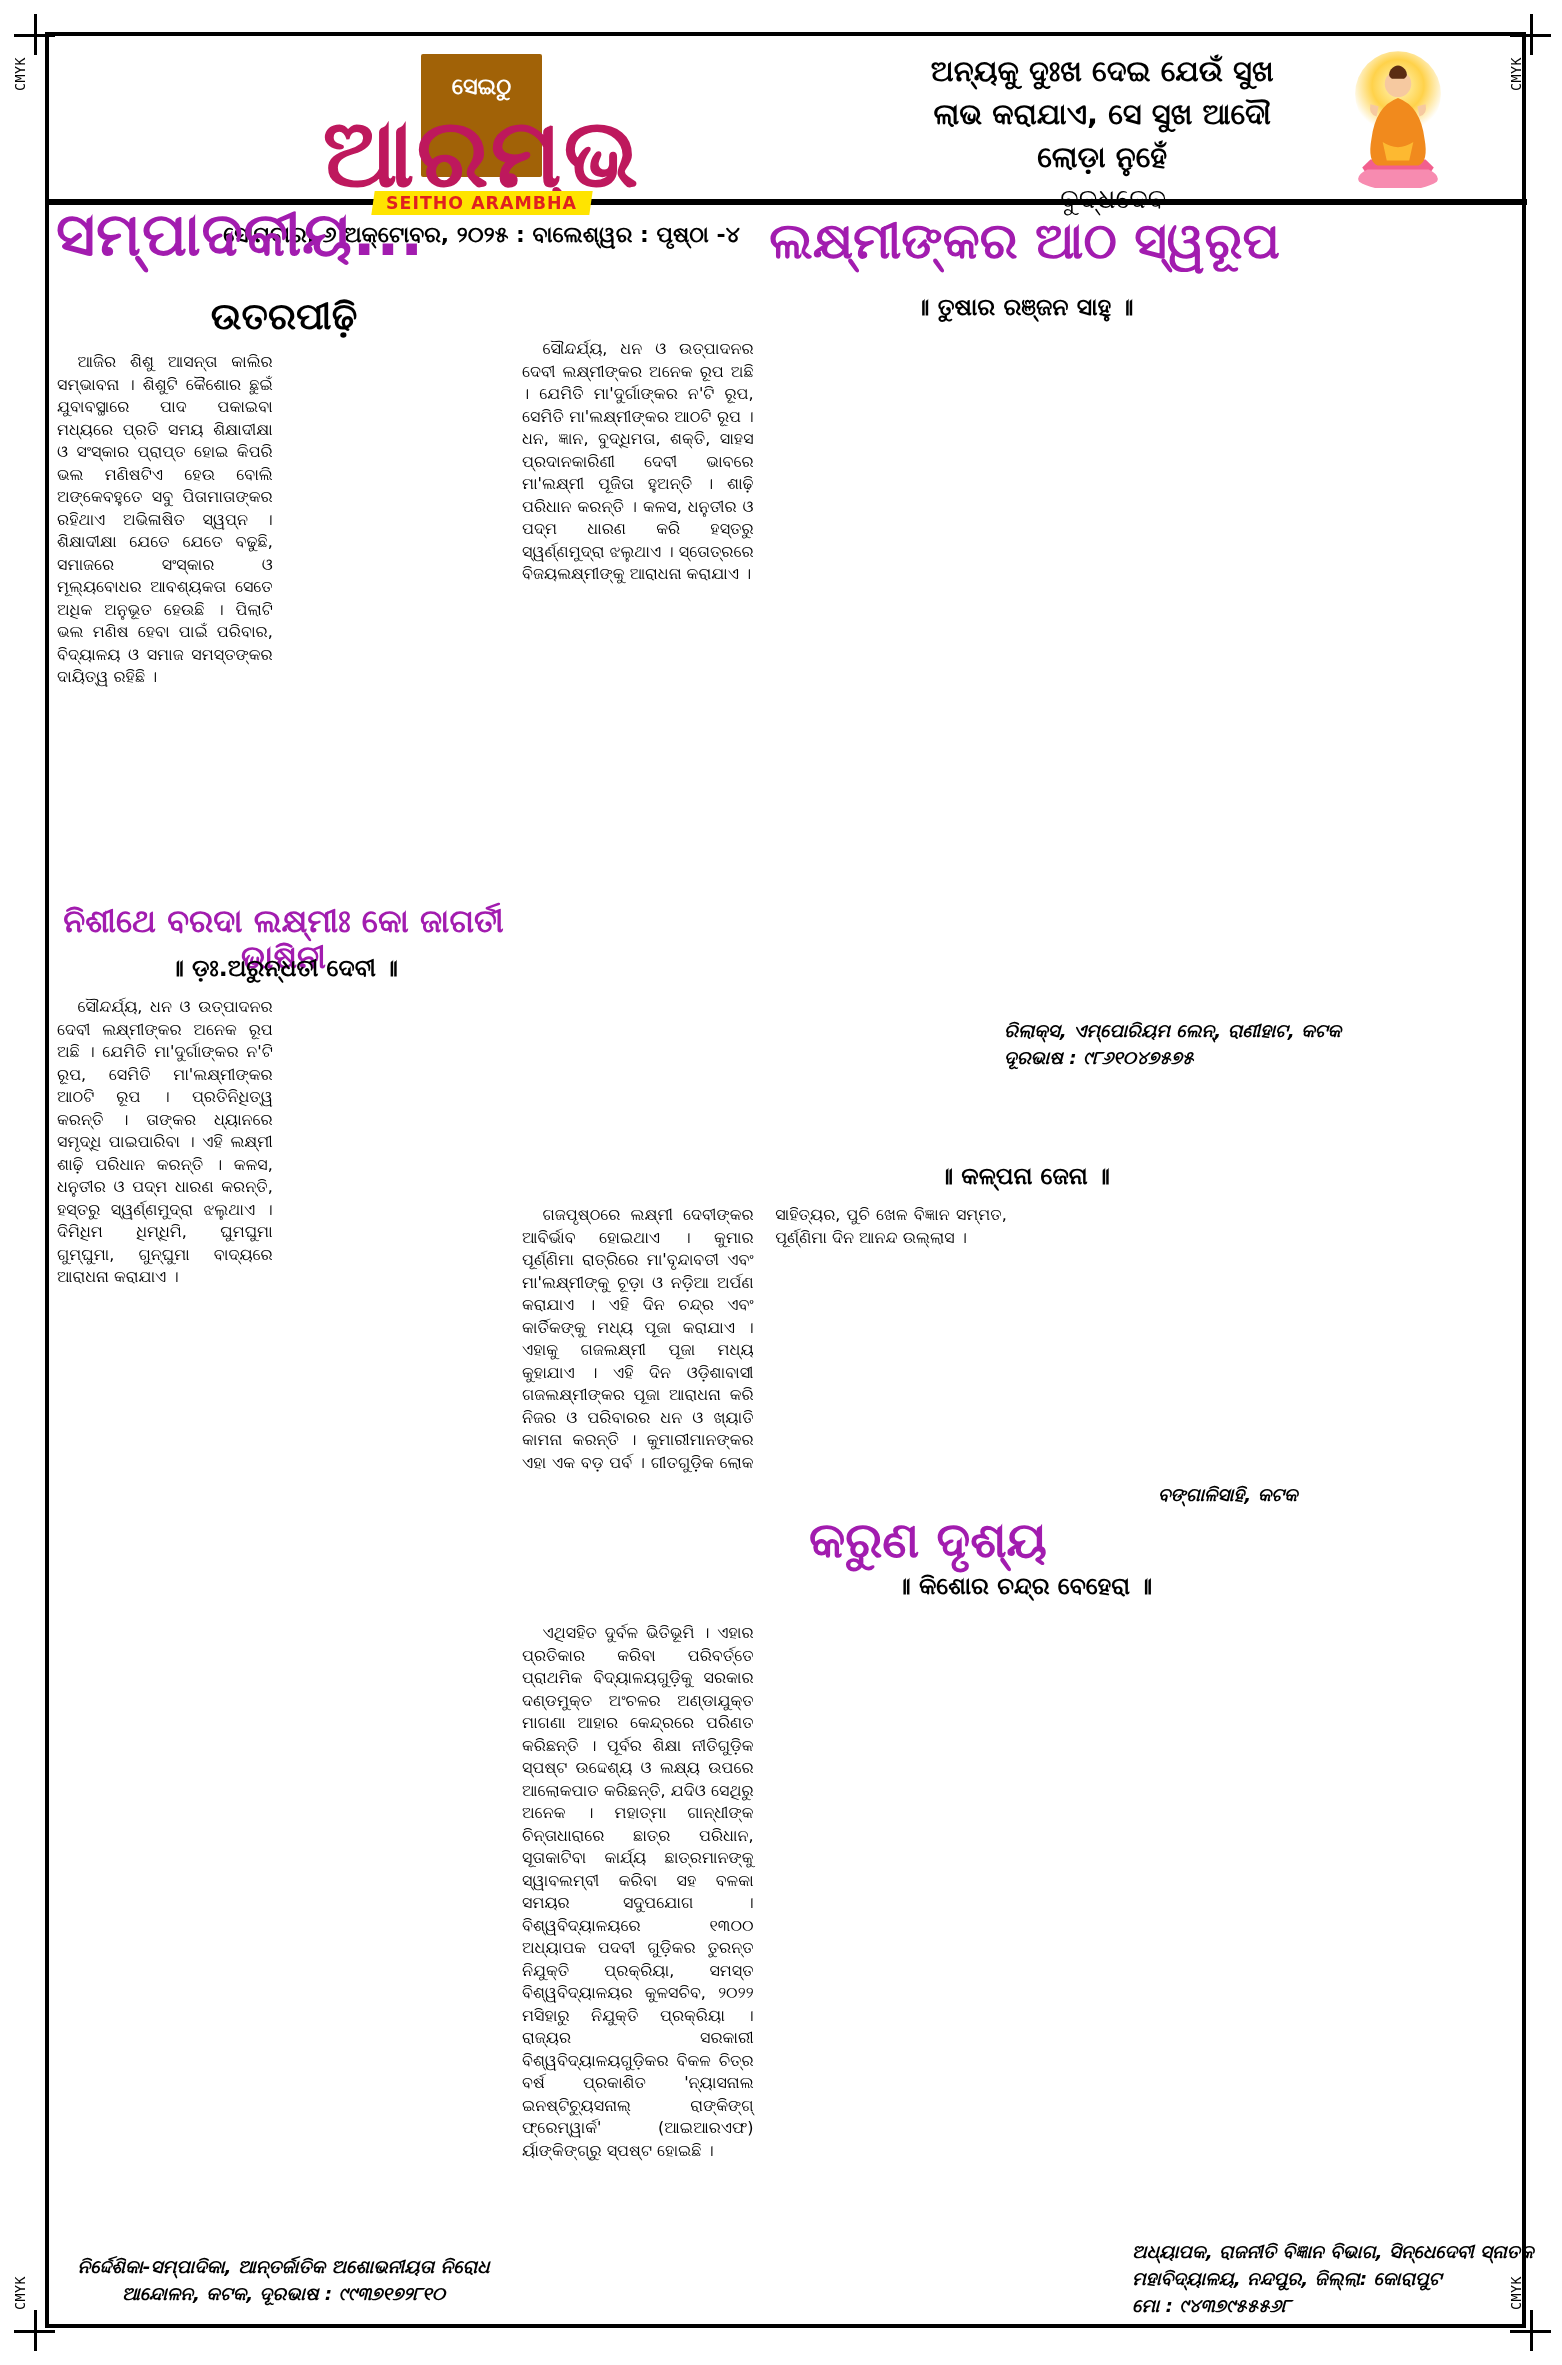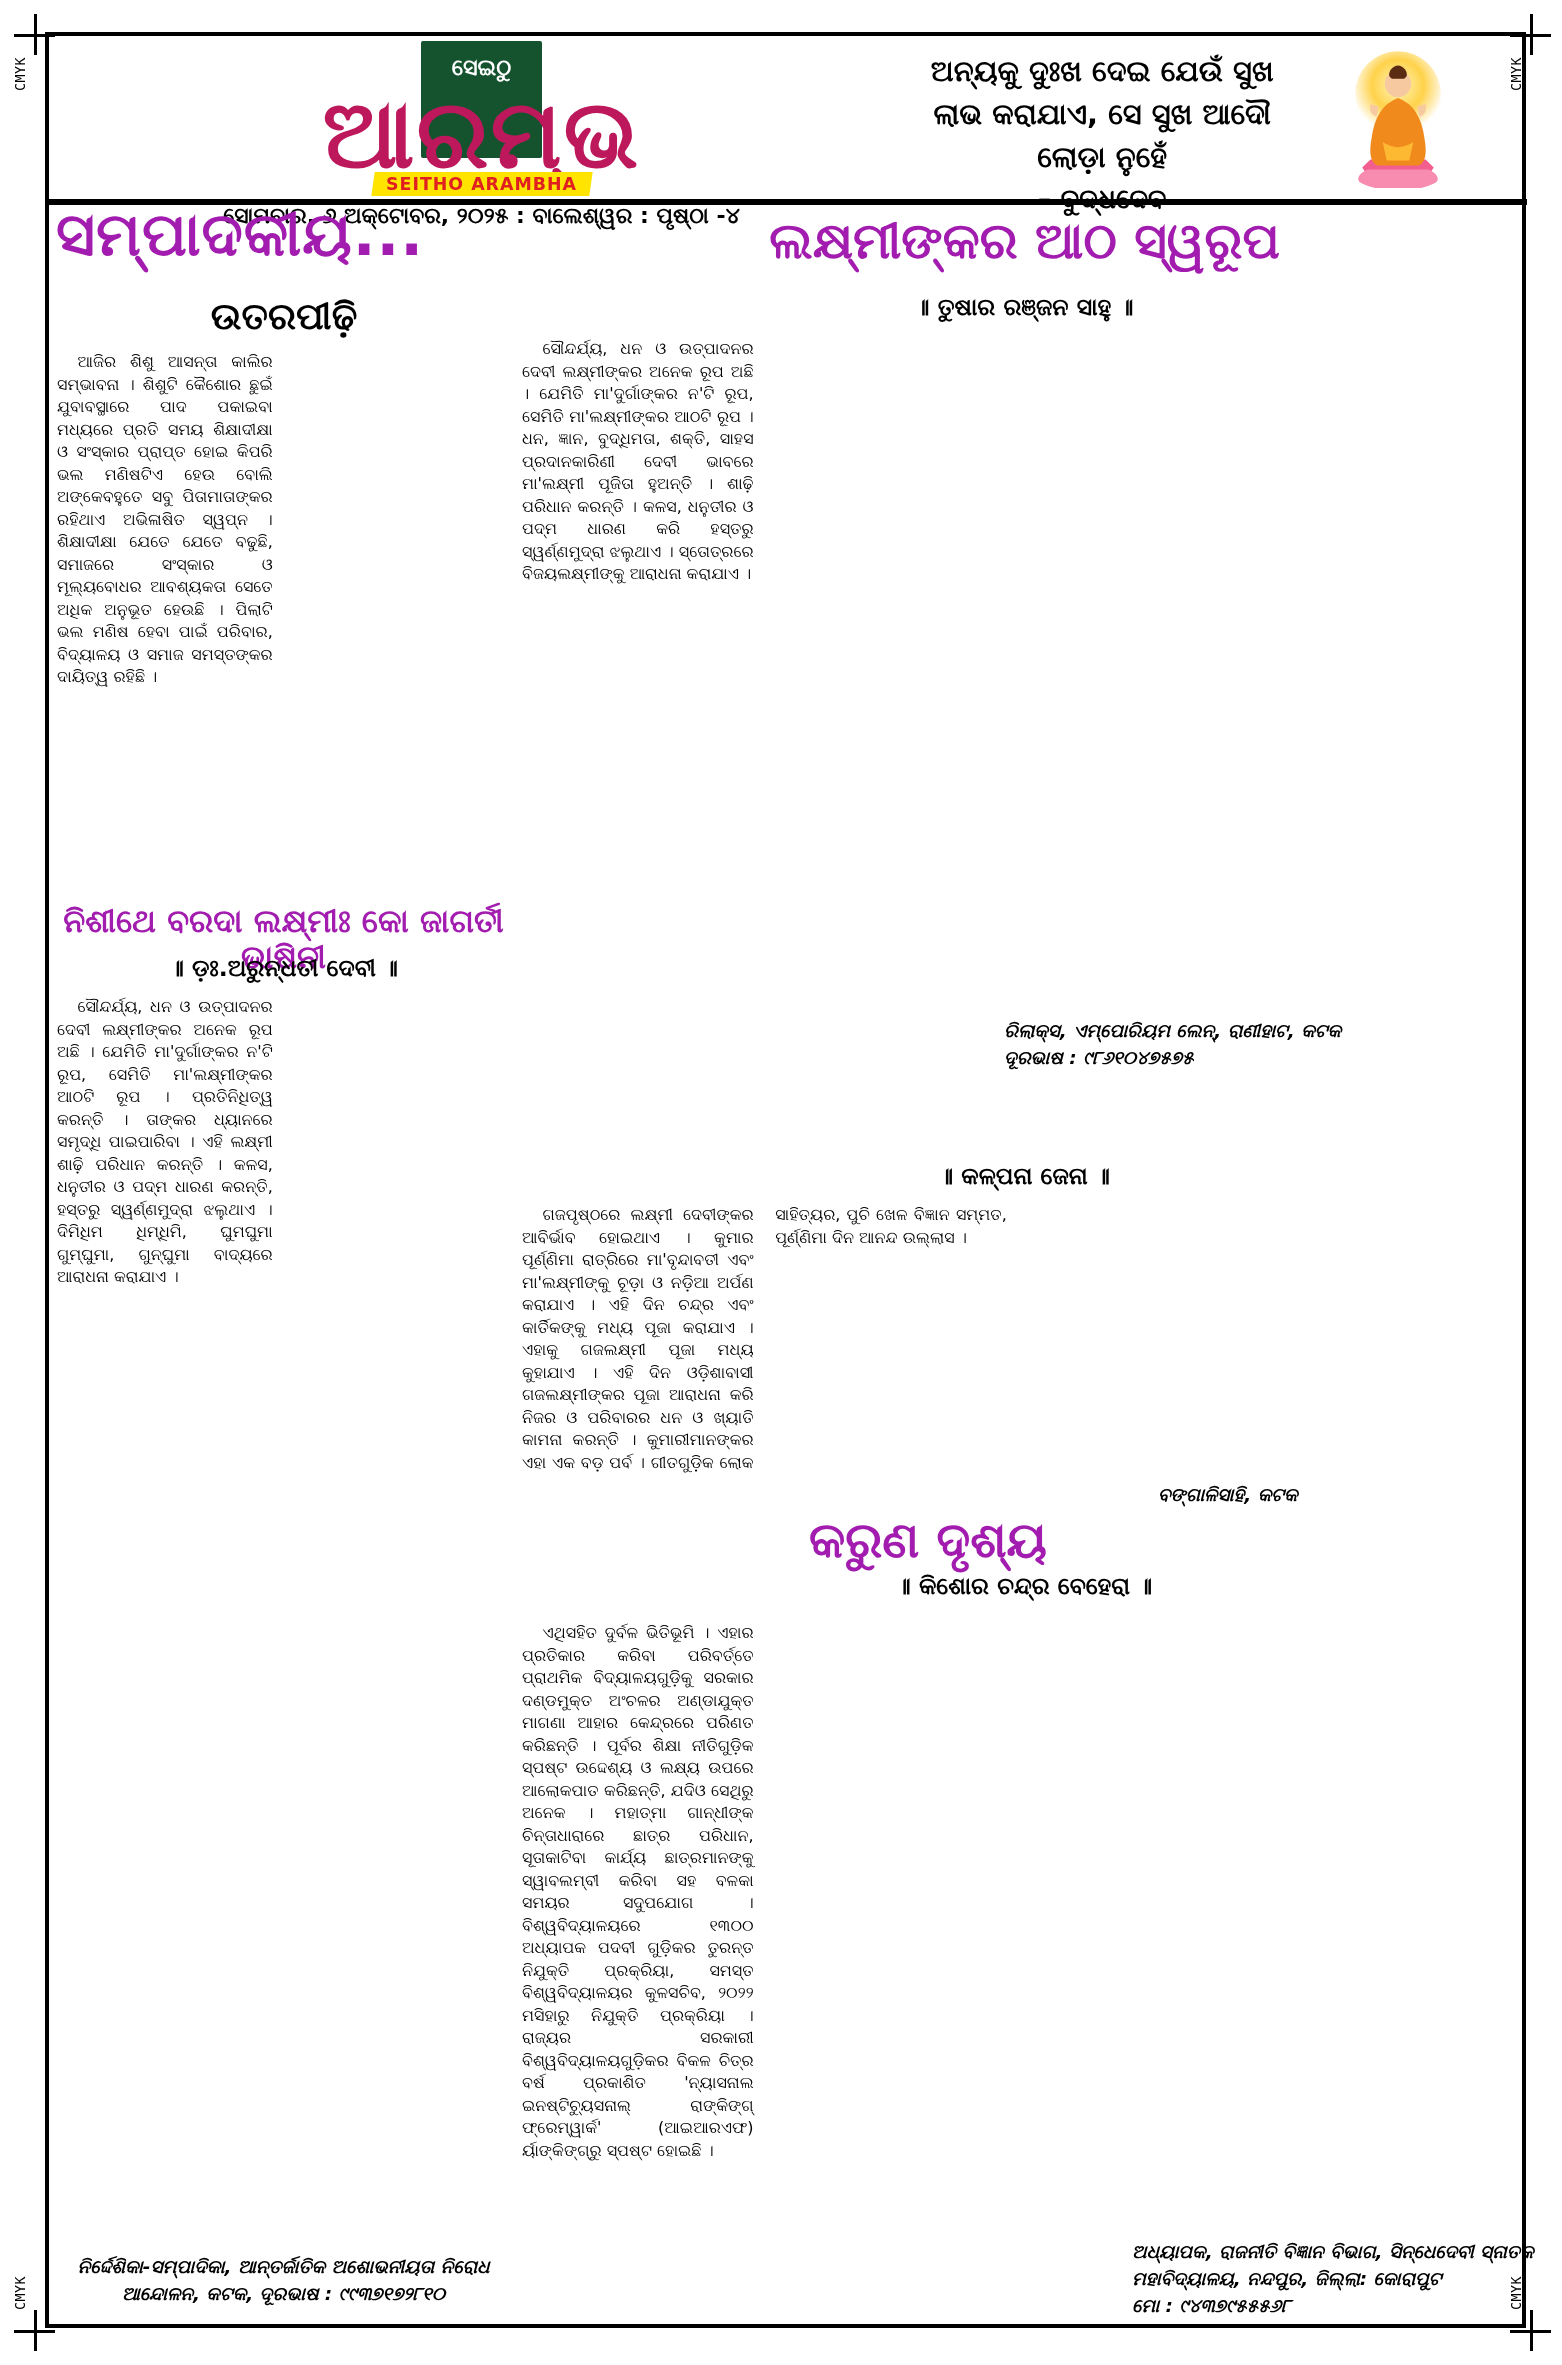--- a/index.html
+++ b/index.html
@@ -10,36 +10,36 @@
   .cropmark .cross{position:relative;width:41px;height:41px;}
   .cropmark .cross:before{content:"";position:absolute;left:0;right:0;top:19.5px;height:3.6px;background:#000;}
   .cropmark .cross:after{content:"";position:absolute;top:0;bottom:0;left:19.5px;width:3.6px;background:#000;}
   .cmyk{font-size:13.3px;letter-spacing:0.5px;line-height:14px;writing-mode:vertical-rl;
         transform:rotate(180deg);font-family:"DejaVu Sans Mono",monospace;margin-top:2px;}
   
   .frame{position:absolute;left:45px;top:32px;width:1473px;height:2288px;border:4.6px solid #000;}
   .header-rule{position:absolute;left:45px;top:199px;width:1482px;height:5.6px;background:#000;}
   
   .masthead{position:absolute;left:164px;top:41px;width:635px;text-align:center;}
-  .kicker-box{display:inline-block;background:#14532d;color:#fff;padding:13px 31px 77px 31px;
-              margin-bottom:-77px;border-radius:2px;}
+  .kicker-box{display:inline-block;background:#a16207;color:#fff;padding:19px 31px 77px 31px;
+              margin-bottom:-77px;border-radius:2px;margin-top:13px;}
   .kicker{font-size:22.5px;font-weight:bold;color:#fff;}
   .mast-title{position:relative;font-size:95px;line-height:95px;font-weight:900;
               letter-spacing:2px;color:#be185d;margin-top:6.1px;}
   .ribbon{display:inline-block;background:#ffe400;padding:2px 13.3px;transform:skewX(-8deg);
           margin-top:-15.4px;}
   .ribbon span{display:inline-block;transform:skewX(8deg);color:#e02020;font-weight:bold;
           font-size:17.4px;letter-spacing:1px;}
   .dateline{margin-top:7.2px;font-size:22px;font-weight:bold;}
   
   .quote-box{position:absolute;left:900px;top:45px;width:575px;height:152px;
              border:0;display:flex;align-items:flex-start;gap:32px;}
   .quote-text-wrap{flex:1;text-align:center;padding:5.1px 0 0 15.4px;}
   .quote-text{font-size:29px;line-height:43px;font-weight:bold;}
-  .quote-attr{font-size:27px;font-weight:bold;margin-top:4.1px;}
+  .quote-attr{font-size:27px;font-weight:normal;margin-top:4.1px;}
   .buddha{width:154px;height:143px;flex:0 0 154px;}
   
   .headline{font-weight:900;color:#a21caf;}
   .byline{text-align:center;font-size:23.6px;font-weight:bold;}
   .bodytext{font-size:16px;line-height:22.5px;text-align:justify;column-gap:21.5px;
             column-fill:auto;overflow:hidden;}
   .bodytext::first-letter{padding-left:20.5px;}
   .signature{font-size:18.4px;font-weight:bold;font-style:italic;line-height:27px;}
   
   .ed-headline{position:absolute;left:56px;top:204px;width:456px;font-size:60px;

